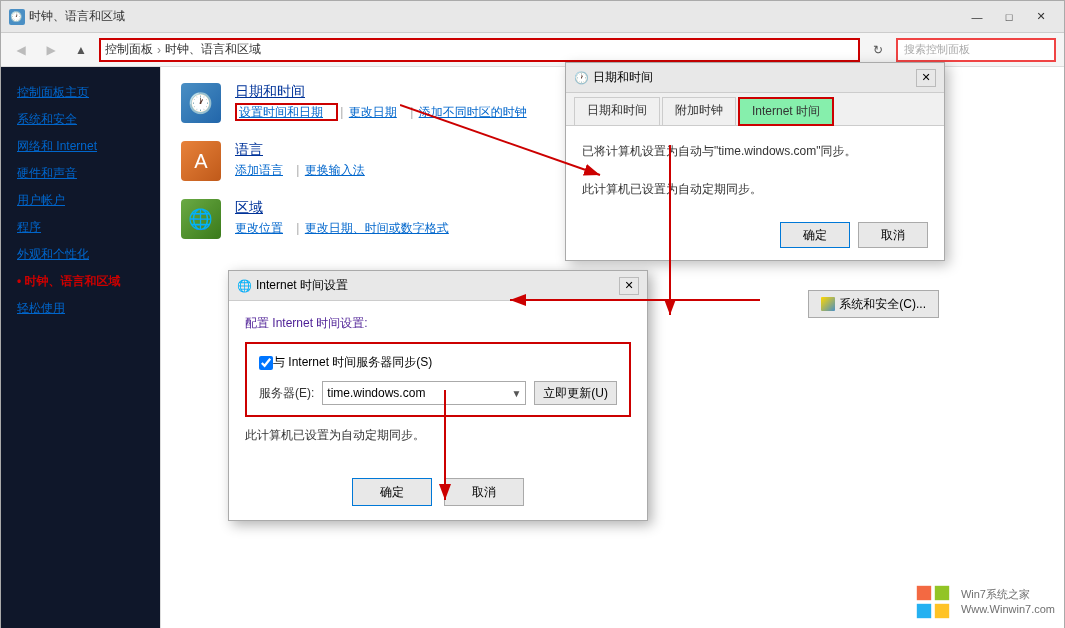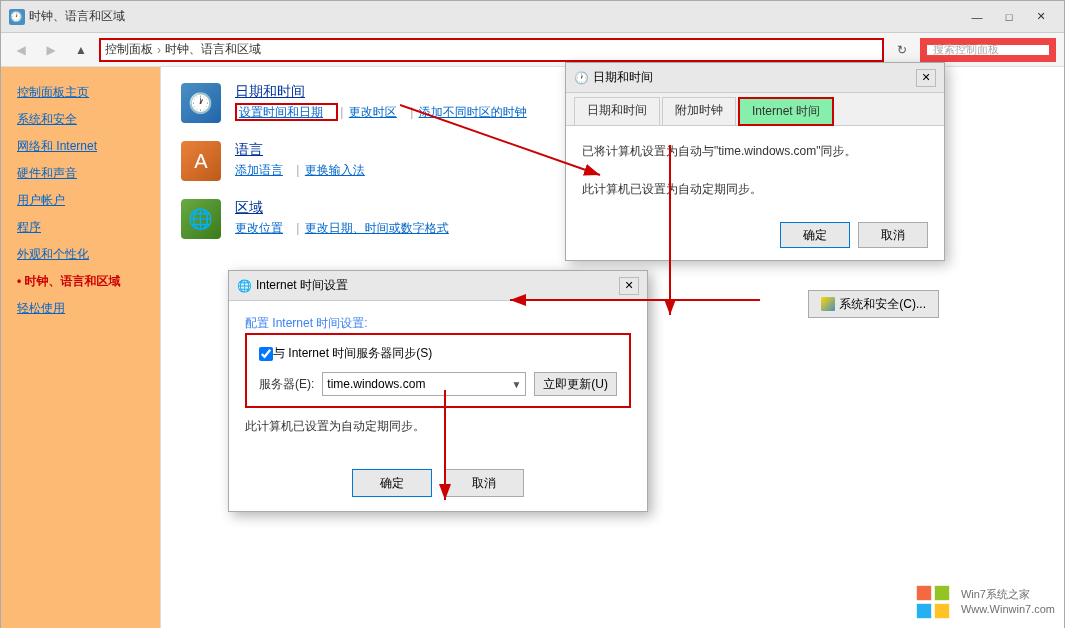--- a/index.html
+++ b/index.html
@@ -90,41 +90,41 @@
       border: 1px solid #0078d7;
       background: white;
       display: flex;
       align-items: center;
       padding: 0 6px;
       font-size: 12px;
       color: #333;
     }
     .breadcrumb-sep { color: #888; margin: 0 4px; }
     .search-box {
-      width: 136px;
+      width: 160px;
       height: 24px;
-      border: 7px solid #ef4444;
+      border: 2px solid #ef4444;
       background: white;
       display: flex;
       align-items: center;
       padding: 0 6px;
       font-size: 12px;
       color: #aaa;
     }
 
     
     .content-area {
       display: flex;
       height: calc(628px - 66px);
     }
 
     
     .sidebar {
       width: 160px;
-      background: #fdba74;
+      background: #0f172a;
       border-right: 1px solid #ddd;
       padding: 12px 0;
     }
     .sidebar-item {
       padding: 5px 16px;
       font-size: 12px;
       color: #0066cc;
       cursor: pointer;
       text-decoration: underline;
     }
@@ -334,22 +334,22 @@
       align-items: center;
       justify-content: space-between;
       padding: 0 8px;
       font-size: 12px;
     }
     .inet-dialog-content {
       padding: 14px 16px;
     }
     .inet-dialog-section-label {
       font-size: 12px;
-      color: #3b82f6;
-      margin-bottom: 1px;
+      color: #4c1d95;
+      margin-bottom: 10px;
     }
     .inet-sync-group {
       border: 2px solid #cc0000;
       padding: 10px 12px;
       margin-bottom: 10px;
     }
     .inet-checkbox-row {
       display: flex;
       align-items: center;
       margin-bottom: 10px;
@@ -522,21 +522,21 @@
         <div class="category-icon">
           <div class="cat-icon-clock">🕐</div>
         </div>
         <div class="category-info">
           <h3>日期和时间</h3>
           <div class="category-links">
             <span style="border: 2px solid #cc0000; padding: 0 2px; margin-top: 42px;">
               <a>设置时间和日期</a>
             </span>
             <span class="link-separator">|</span>
-            <a>更改时区</a>
+            <a>更改日期</a>
             <span class="link-separator">|</span>
             <a>添加不同时区的时钟</a>
           </div>
         </div>
       </div>
 
       <div class="category-row">
         <div class="category-icon">
           <div class="cat-icon-lang">A</div>
         </div>

